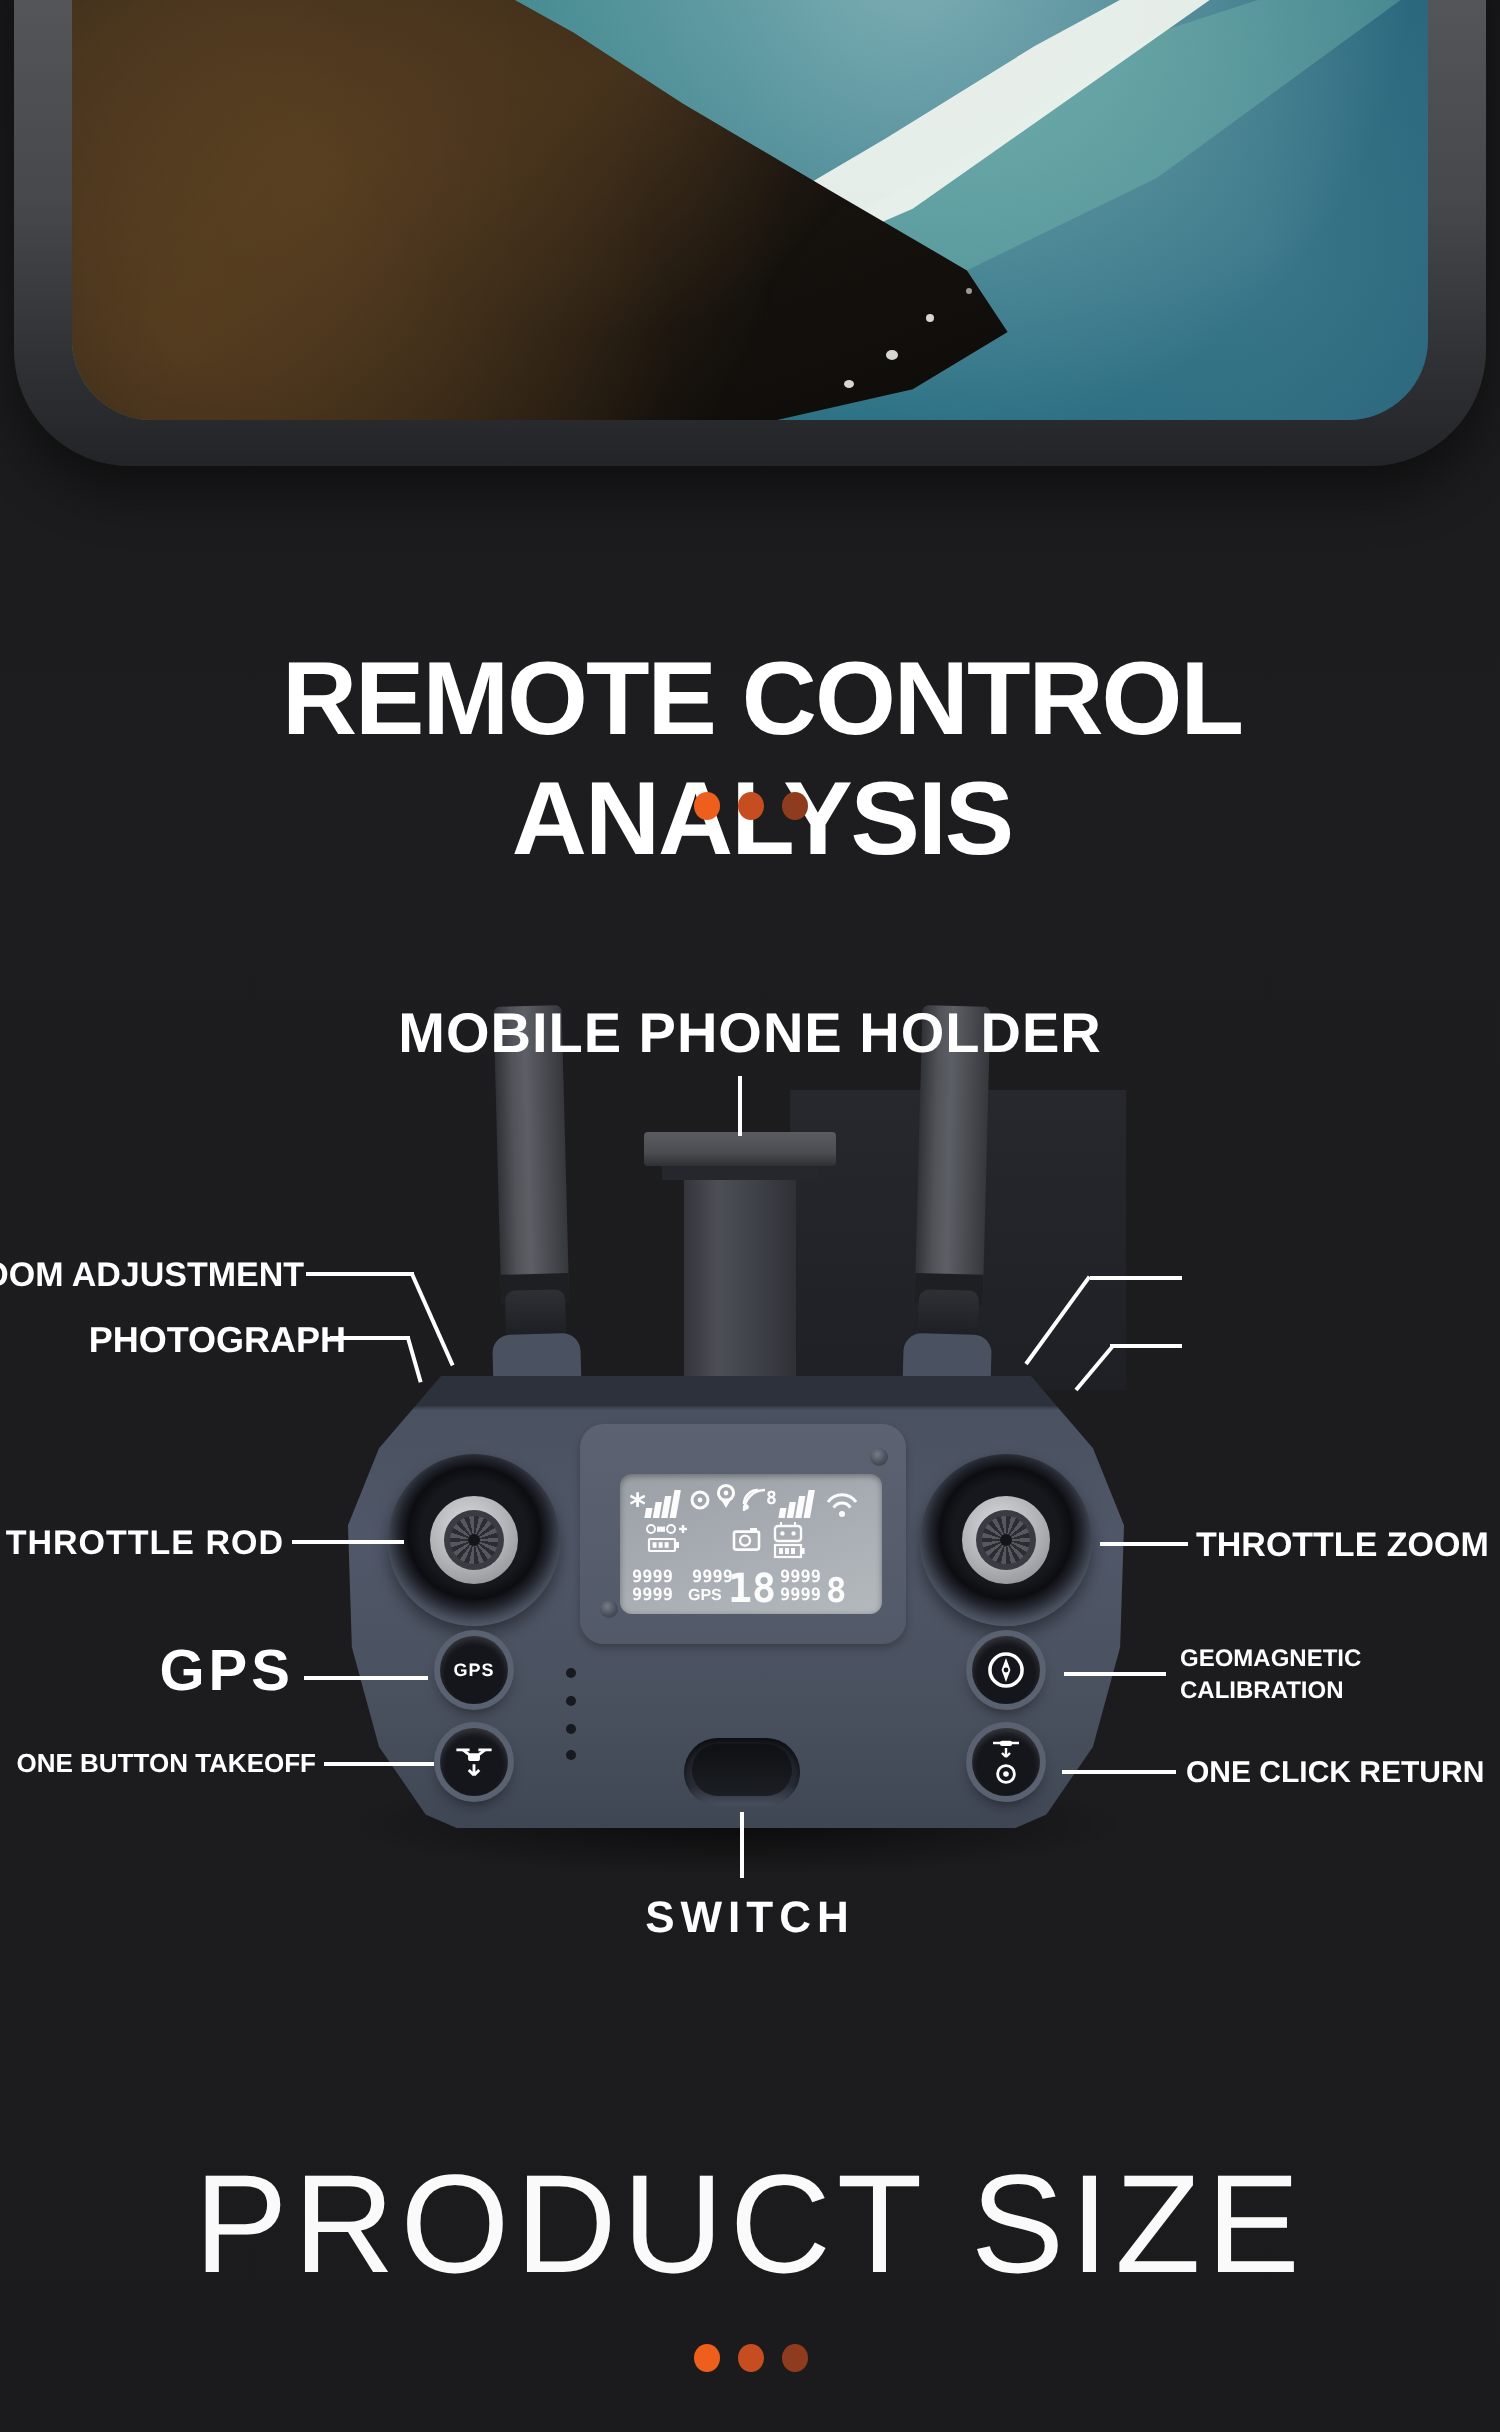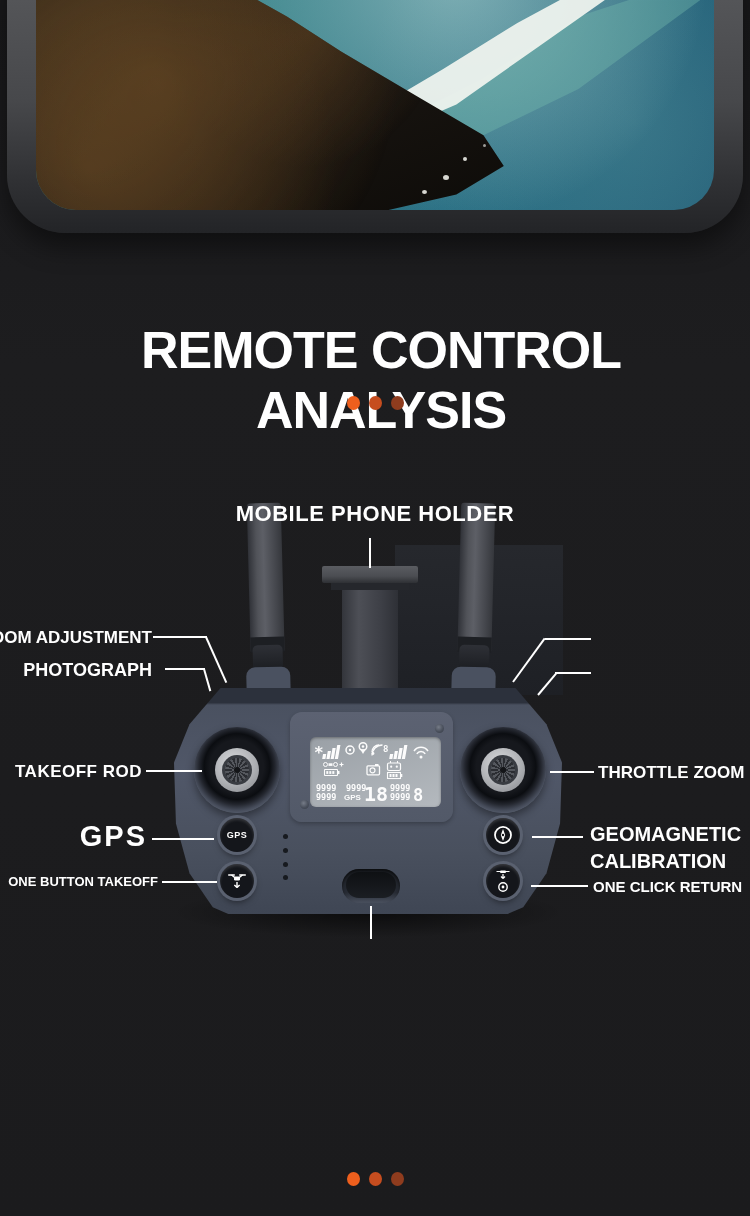--- a/index.html
+++ b/index.html
@@ -278,49 +278,51 @@
     <div class="bdot" style="left:109px;top:146px;"></div>
     <div class="bdot" style="left:109px;top:160px;"></div>
     <div class="bdot" style="left:109px;top:174px;"></div>
     <div class="bdot" style="left:109px;top:187px;"></div>
 
     <div class="switch-well">
       <div class="switch-cap"></div>
     </div>
   </div>
 
-  <div class="lbl" style="left:0;right:0;top:501px;text-align:center;font-size:22px;letter-spacing:.5px;">MOBILE PHONE HOLDER</div>
+  <div class="lbl" style="left:0;right:0;top:501px;text-align:center;font-size:28px;letter-spacing:.5px;">MOBILE PHONE HOLDER</div>
   <div class="lbl" style="right:598px;top:628px;font-size:17px;">ZOOM ADJUSTMENT</div>
-  <div class="lbl" style="right:598px;top:660px;font-size:18px;">PHOTOGRAPH</div>
-  <div class="lbl" style="right:608px;top:762px;font-size:17px;letter-spacing:.5px;">TAKEOFF ROD</div>
+  <div class="lbl" style="right:577px;top:660px;font-size:18px;">PHOTOGRAPH</div>
+  <div class="lbl" style="right:608px;top:762px;font-size:17px;letter-spacing:.5px;">THROTTLE ROD</div>
   <div class="lbl" style="right:603px;top:820px;font-size:29px;letter-spacing:2px;">GPS</div>
   <div class="lbl" style="right:592px;top:875px;font-size:13px;">ONE BUTTON TAKEOFF</div>
   <div class="lbl" style="left:598px;top:763px;font-size:17px;">THROTTLE ZOOM</div>
-  <div class="lbl" style="left:590px;top:821px;width:112px;text-align:left;font-size:20px;line-height:1.35;">
+  <div class="lbl" style="left:590px;top:821px;width:112px;text-align:left;font-size:12px;line-height:1.35;">
     <div>GEOMAGNETIC</div>
     <div>CALIBRATION</div>
   </div>
   <div class="lbl" style="left:593px;top:878px;font-size:15px;text-align:right;">ONE CLICK RETURN</div>
+  <div class="lbl" style="left:0;right:0;top:946px;text-align:center;font-size:22px;letter-spacing:3px;">SWITCH</div>
 
   <div class="clv" style="left:369px;top:538px;height:30px;"></div>
   <div class="cl" style="left:153px;top:636px;width:54px;"></div>
   <div class="cl" style="left:206px;top:636px;width:50px;transform:rotate(66deg);transform-origin:0 50%;"></div>
   <div class="cl" style="left:165px;top:668px;width:40px;"></div>
   <div class="cl" style="left:204px;top:668px;width:23px;transform:rotate(74deg);transform-origin:0 50%;"></div>
   <div class="cl" style="left:146px;top:770px;width:56px;"></div>
   <div class="cl" style="left:152px;top:838px;width:62px;"></div>
   <div class="cl" style="left:162px;top:881px;width:55px;"></div>
   <div class="cl" style="left:545px;top:638px;width:46px;"></div>
   <div class="cl" style="left:513px;top:681px;width:54px;transform:rotate(-54deg);transform-origin:0 50%;"></div>
   <div class="cl" style="left:555px;top:672px;width:36px;"></div>
   <div class="cl" style="left:538px;top:694px;width:29px;transform:rotate(-50deg);transform-origin:0 50%;"></div>
   <div class="cl" style="left:550px;top:771px;width:44px;"></div>
   <div class="cl" style="left:532px;top:836px;width:51px;"></div>
   <div class="cl" style="left:531px;top:885px;width:57px;"></div>
   <div class="clv" style="left:370px;top:906px;height:33px;"></div>
 
+  <div class="h2" style="top:1072px;">PRODUCT SIZE</div>
   <div class="dots" style="top:1172px;">
     <div class="dot" style="background: rgb(238, 95, 29);"></div>
     <div class="dot" style="background: rgb(198, 77, 31);"></div>
     <div class="dot" style="background: rgb(143, 60, 30);"></div>
   </div>
 
 </div>
 
 </body></html>

